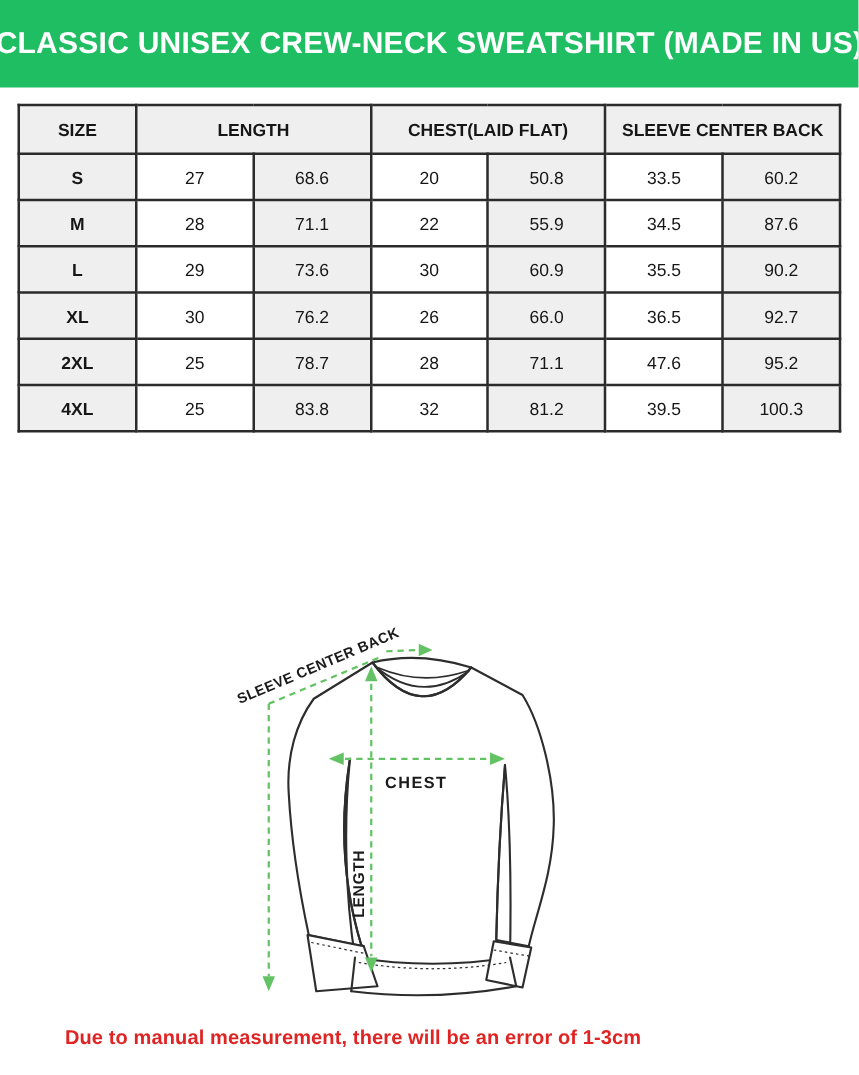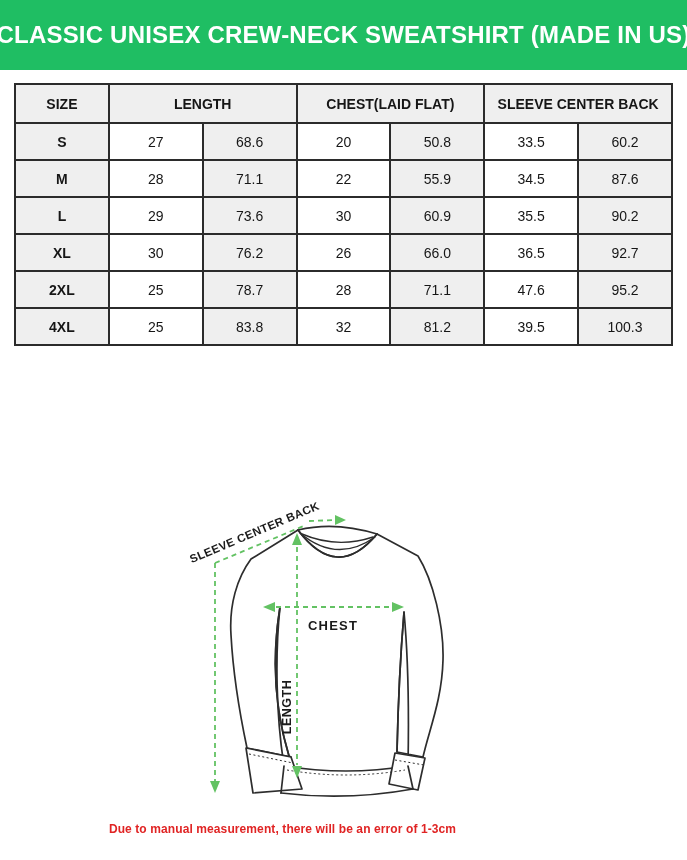--- a/index.html
+++ b/index.html
@@ -51,21 +51,21 @@
   .outline.thin{stroke-width:1.4;}
   .stitch{fill:none;stroke:#2d2d2d;stroke-width:1;stroke-dasharray:2 2.5;}
   .shape{fill:#ffffff;stroke:#2d2d2d;stroke-width:1.7;stroke-linejoin:round;}
   .mline{fill:none;stroke:var(--measure);stroke-width:1.8;stroke-dasharray:5 4;}
   .mhead{fill:var(--measure);stroke:none;}
   .mlabel{font-family:"Liberation Sans",sans-serif;font-weight:bold;fill:#1b1b1b;}
 
   
   .footnote{
     position:absolute;left:0;top:822px;width:565px;text-align:center;
-    color:var(--red);font-size:12px;font-weight:bold;letter-spacing:.1px;
+    color:var(--red);font-size:16px;font-weight:bold;letter-spacing:.1px;
   }
 </style>
 </head>
 <body>
 
 <div class="page">
 
   <div class="banner">
     <h1>CLASSIC UNISEX CREW-NECK SWEATSHIRT (MADE IN US)</h1>
   </div>

